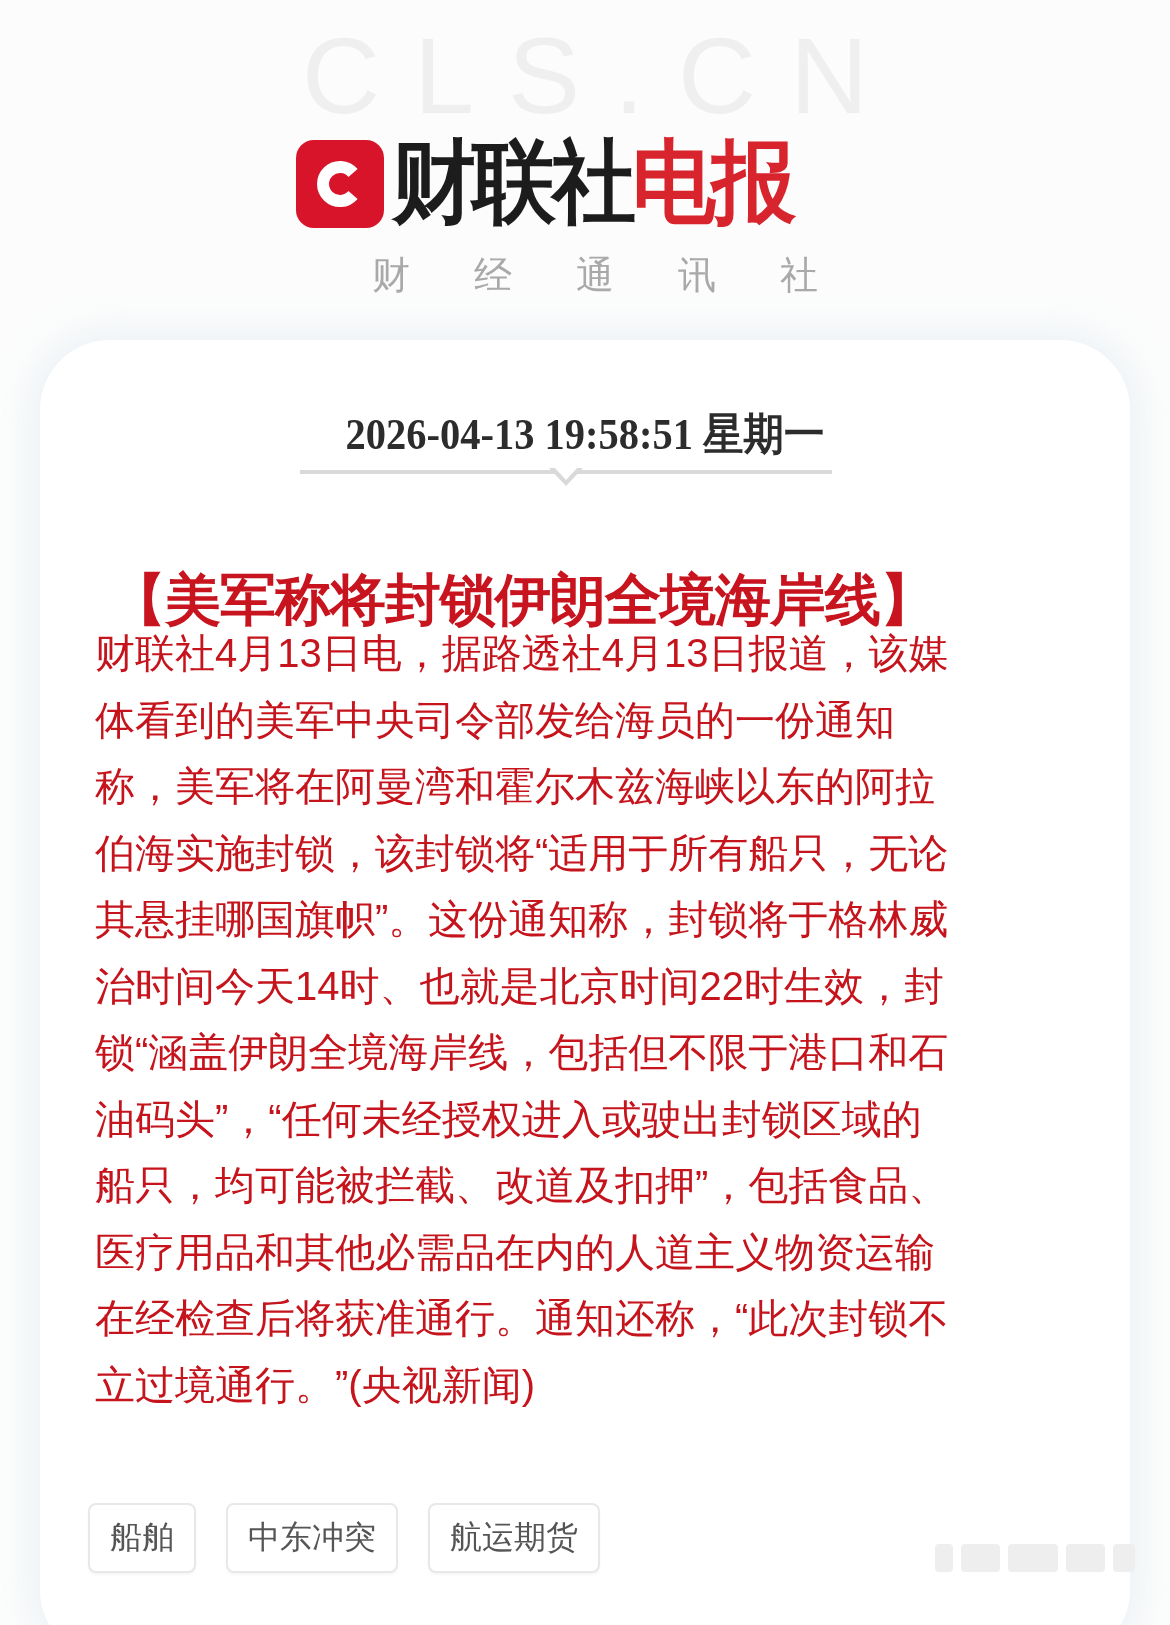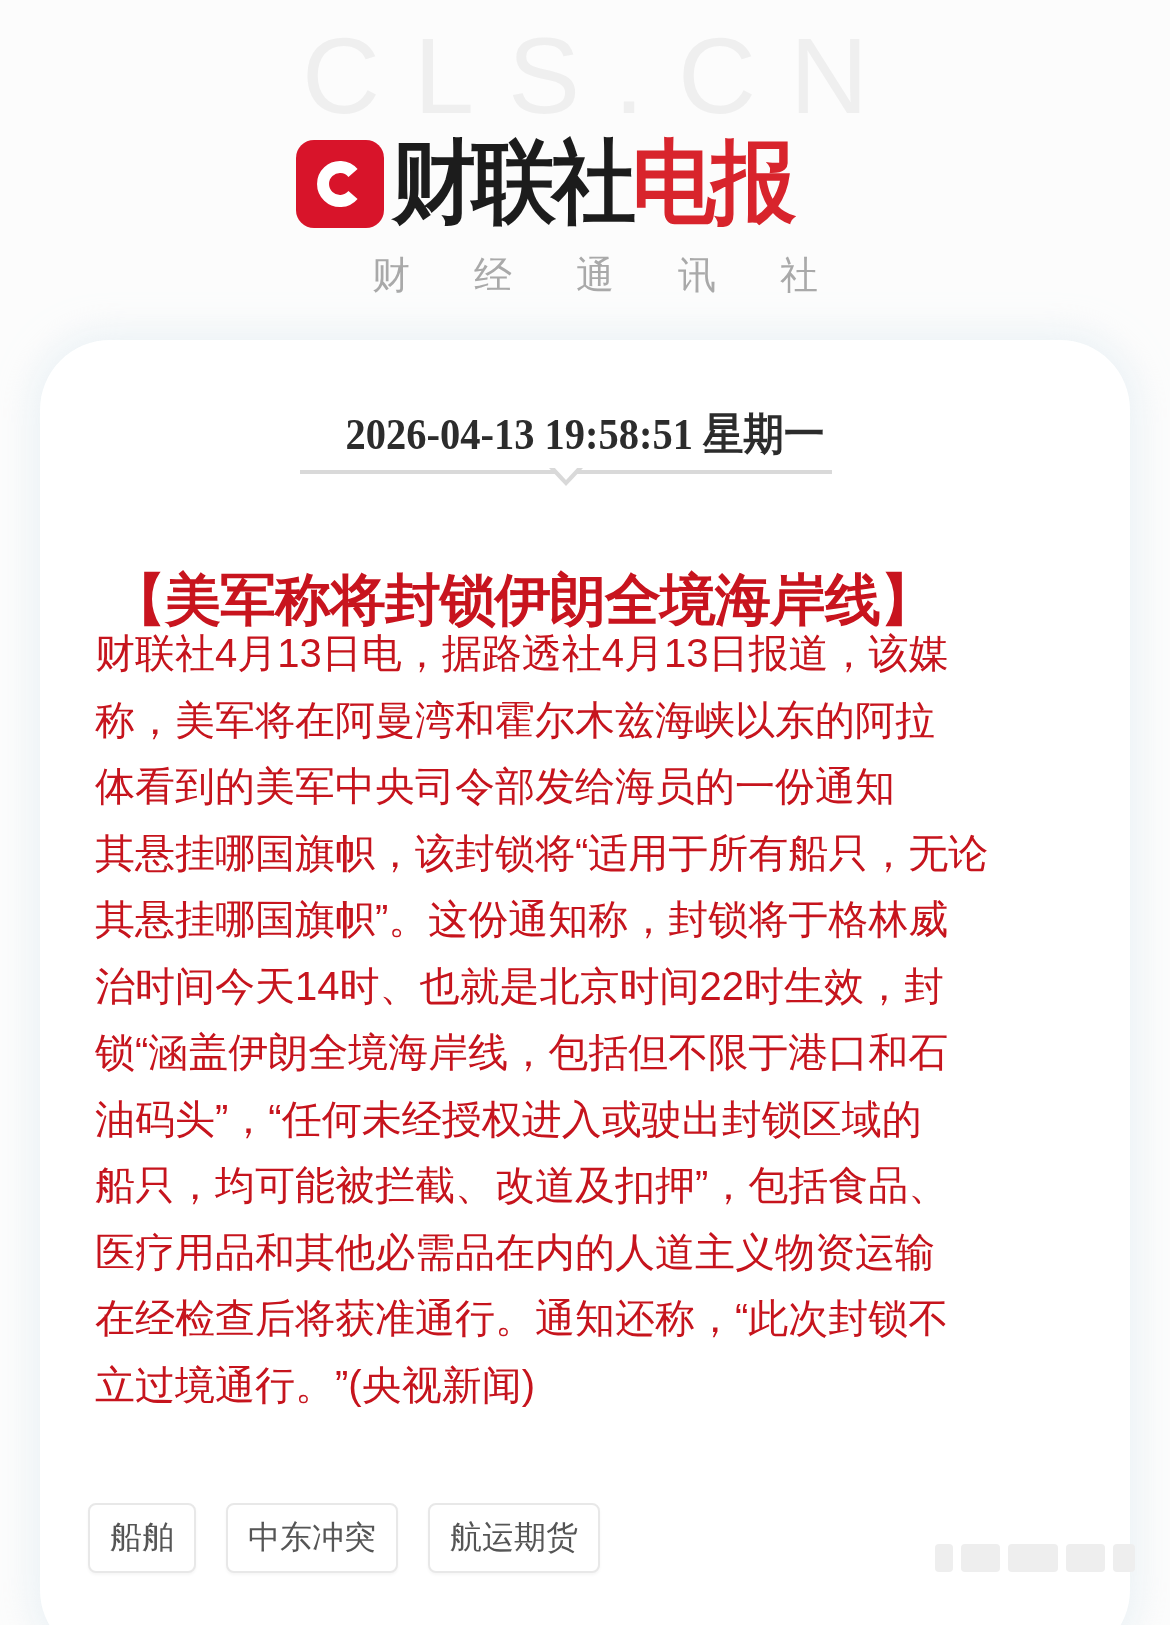--- a/index.html
+++ b/index.html
@@ -91,23 +91,23 @@
 <div class="card"></div>
 
 <div class="datetime">2026-04-13 19:58:51 星期一</div>
 <div class="divider"></div>
 <div class="divider-notch"></div>
 
 <div class="headline">【美军称将封锁伊朗全境海岸线】</div>
 
 <div class="body-text">
   <span class="line">财联社4月13日电，据路透社4月13日报道，该媒</span>
+  <span class="line">体看到的美军中央司令部发给海员的一份通知</span>
   <span class="line">称，美军将在阿曼湾和霍尔木兹海峡以东的阿拉</span>
-  <span class="line">体看到的美军中央司令部发给海员的一份通知</span>
-  <span class="line">其悬挂哪国旗帜，该封锁将“适用于所有船只，无论</span>
+  <span class="line">伯海实施封锁，该封锁将“适用于所有船只，无论</span>
   <span class="line">其悬挂哪国旗帜”。这份通知称，封锁将于格林威</span>
   <span class="line">治时间今天14时、也就是北京时间22时生效，封</span>
   <span class="line">锁“涵盖伊朗全境海岸线，包括但不限于港口和石</span>
   <span class="line">油码头”，“任何未经授权进入或驶出封锁区域的</span>
   <span class="line">船只，均可能被拦截、改道及扣押”，包括食品、</span>
   <span class="line">医疗用品和其他必需品在内的人道主义物资运输</span>
   <span class="line">在经检查后将获准通行。通知还称，“此次封锁不</span>
   <span class="line">立过境通行。”(央视新闻)</span>
 </div>
 

